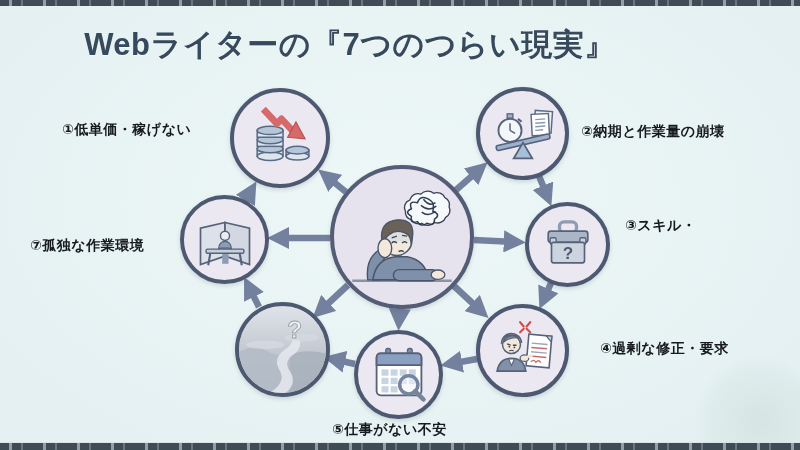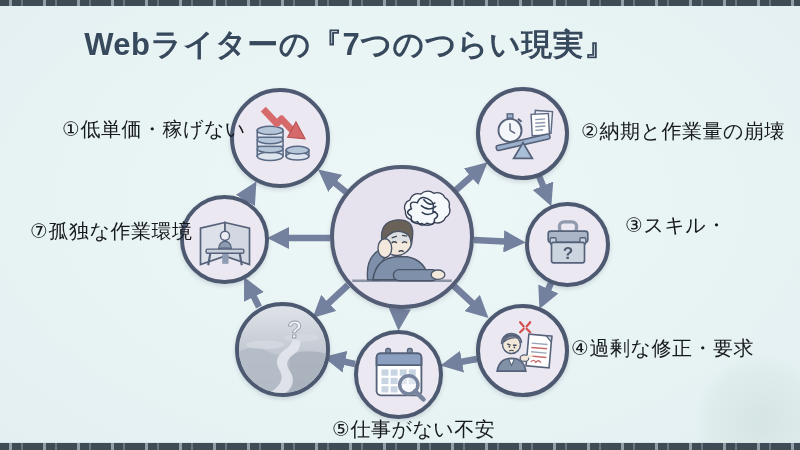--- a/index.html
+++ b/index.html
@@ -30,21 +30,21 @@
   .node{
     position:absolute;border-radius:50%;
     background:#ebe8f1;border:4px solid #4d5971;
     box-shadow:0 2px 4px rgba(60,70,95,.18);
     display:flex;align-items:center;justify-content:center;box-sizing:border-box;
   }
   .node svg{display:block;}
   #node-center{background:#e6e2ee;border-color:#535d76;}
   #node-6{background:#c6cdd6;padding:0;overflow:hidden;}
   .item-label{
-    position:absolute;font-size:20px;font-weight:400;color:#16191d;
+    position:absolute;font-size:14px;font-weight:700;color:#16191d;
     letter-spacing:.5px;white-space:nowrap;line-height:26px;
   }
 </style>
 </head>
 <body>
 
 <div id="stage">
 
   <svg id="arrow-layer" width="800" height="450" viewBox="0 0 800 450">
     <defs>
@@ -257,21 +257,21 @@
       <line x1="29" y1="69" x2="26" y2="86" stroke="#55627a" stroke-width="3"></line>
       <line x1="71" y1="69" x2="74" y2="86" stroke="#55627a" stroke-width="3"></line>
     </svg>
   </div>
 
   <div class="item-label" style="left:62px;top:116px;">①低単価・稼げない</div>
   <div class="item-label" style="left:581px;top:118px;">②納期と作業量の崩壊</div>
   <div class="item-label" style="left:625px;top:212px;">
     <span>③スキル・</span><br>
   </div>
-  <div class="item-label" style="left:571px;top:335px;">④過剰な修正・要求</div>
+  <div class="item-label" style="left:600px;top:335px;">④過剰な修正・要求</div>
   <div class="item-label" style="left:332px;top:416px;">⑤仕事がない不安</div>
-  <div class="item-label" style="left:30px;top:218px;">⑦孤独な作業環境</div>
+  <div class="item-label" style="left:30px;top:232px;">⑦孤独な作業環境</div>
 
   <div id="watermark-circle"></div>
   <div class="film-strip" id="strip-top"></div>
   <div class="film-strip" id="strip-bottom"></div>
 
 </div>
 
 </body></html>

